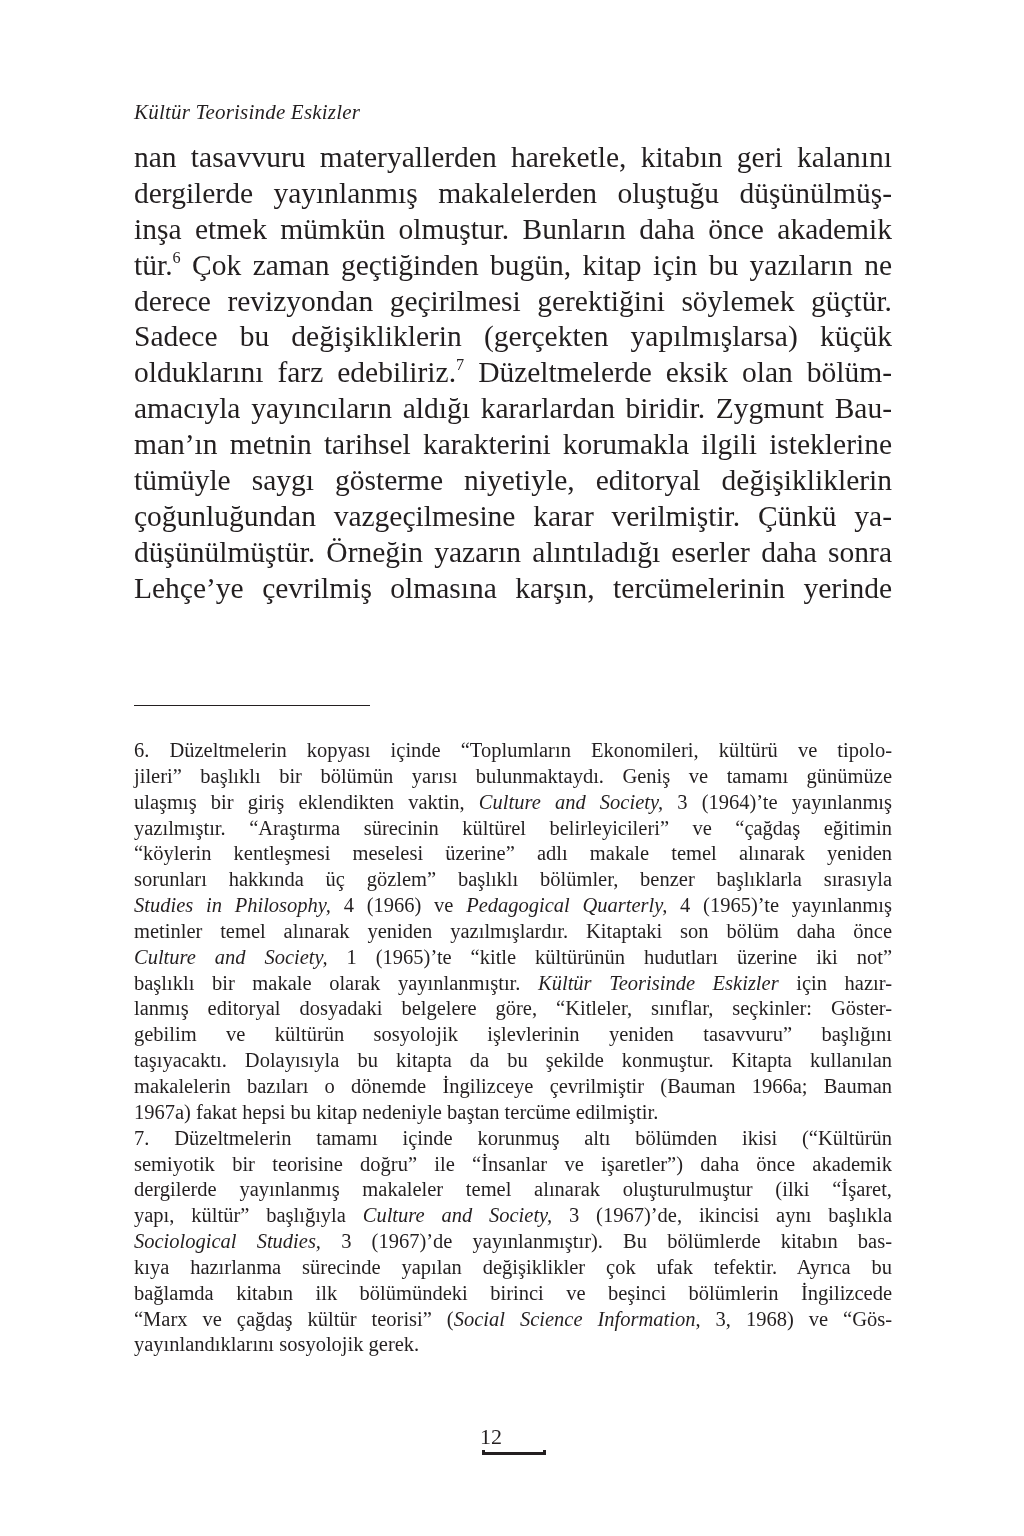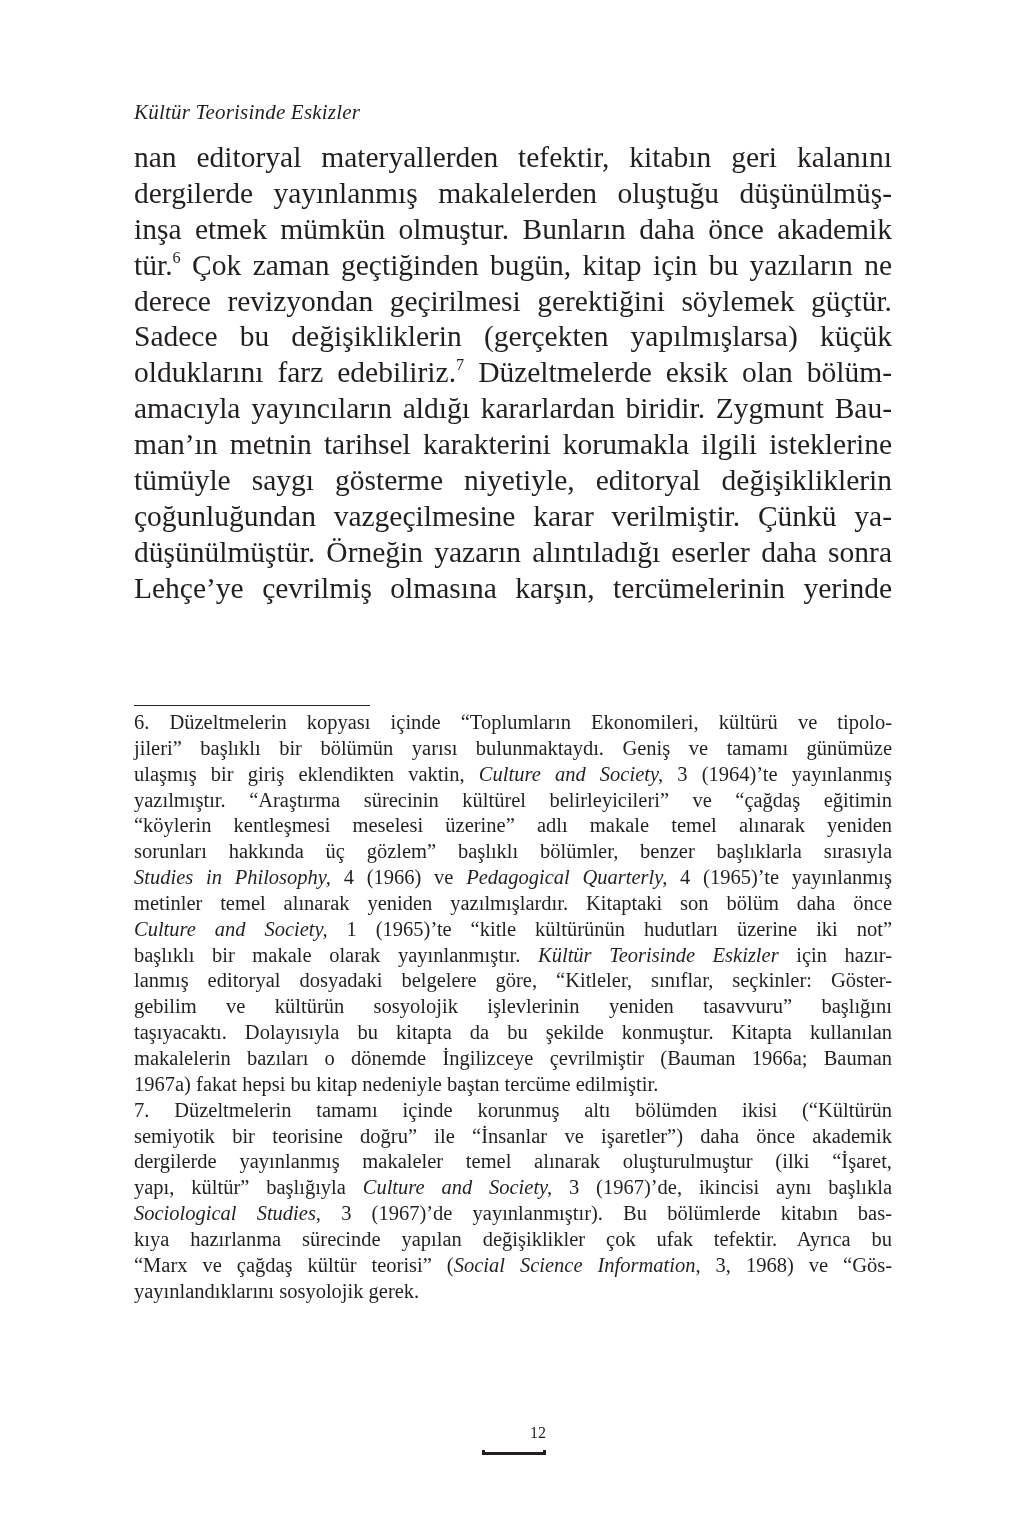--- a/index.html
+++ b/index.html
@@ -17,47 +17,47 @@
     .body-line {
       display: block; white-space: nowrap; text-align: justify; text-align-last: justify;
       height: 35.9px;
     }
     sup { font-size: 0.55em; line-height: 0; vertical-align: 0.75em; }
     .fn-rule {
       position: absolute; left: 134px; top: 705px; width: 236px; height: 0;
       border-top: 1.5px solid #231f20;
     }
     .footnotes {
-      position: absolute; left: 134px; top: 710px; width: 758px;
+      position: absolute; left: 134px; top: 738px; width: 758px;
       font-family: "Liberation Serif", serif;
       font-size: 20.5px; line-height: 25.85px;
     }
     .fn-line {
       display: block; white-space: nowrap; text-align: justify; text-align-last: justify;
       height: 25.85px;
     }
     .fn-line.end { text-align-last: left; }
     .fn-line i { font-style: italic; }
     .folio {
-      position: absolute; left: 480px; top: 1424px; width: 66px; text-align: right;
-      font-family: "Liberation Serif", serif; font-size: 16px;
+      position: absolute; left: 480px; top: 1424px; width: 66px; text-align: left;
+      font-family: "Liberation Serif", serif; font-size: 22px;
     }
     .folio-bracket {
       position: absolute; left: 482px; top: 1450px; width: 64px; height: 5px;
       border-bottom: 3px solid #231f20; border-left: 3px solid #231f20; border-right: 3px solid #231f20;
       box-sizing: border-box;
     }
   </style>
 </head>
 <body>
 
 <div class="running-head">Kültür Teorisinde Eskizler</div>
 
 <div class="body-text" id="body-text">
-    <span class="body-line">nan editoryal materyallerden tefektir, kitabın geri kalanını</span>
+    <span class="body-line">nan tasavvuru materyallerden hareketle, kitabın geri kalanını</span>
     <span class="body-line">dergilerde yayınlanmış makalelerden oluştuğu düşünülmüş-</span>
     <span class="body-line">inşa etmek mümkün olmuştur. Bunların daha önce akademik</span>
     <span class="body-line"><span>tür.</span><sup>6</sup><span> Çok zaman geçtiğinden bugün, kitap için bu yazıların ne</span></span>
     <span class="body-line">derece revizyondan geçirilmesi gerektiğini söylemek güçtür.</span>
     <span class="body-line">Sadece bu değişikliklerin (gerçekten yapılmışlarsa) küçük</span>
     <span class="body-line"><span>olduklarını farz edebiliriz.</span><sup>7</sup><span> Düzeltmelerde eksik olan bölüm-</span></span>
     <span class="body-line">amacıyla yayıncıların aldığı kararlardan biridir. Zygmunt Bau-</span>
     <span class="body-line">man’ın metnin tarihsel karakterini korumakla ilgili isteklerine</span>
     <span class="body-line">tümüyle saygı gösterme niyetiyle, editoryal değişikliklerin</span>
     <span class="body-line">çoğunluğundan vazgeçilmesine karar verilmiştir. Çünkü ya-</span>
@@ -85,19 +85,20 @@
       <span class="fn-line"><span>makalelerin bazıları o dönemde İngilizceye çevrilmiştir (Bauman 1966a; Bauman</span></span>
       <span class="fn-line end"><span>1967a) fakat hepsi bu kitap nedeniyle baştan tercüme edilmiştir.</span></span>
     </div>
     <div>
       <span class="fn-line"><span>7. Düzeltmelerin tamamı içinde korunmuş altı bölümden ikisi (“Kültürün</span></span>
       <span class="fn-line"><span>semiyotik bir teorisine doğru” ile “İnsanlar ve işaretler”) daha önce akademik</span></span>
       <span class="fn-line"><span>dergilerde yayınlanmış makaleler temel alınarak oluşturulmuştur (ilki “İşaret,</span></span>
       <span class="fn-line"><span>yapı, kültür” başlığıyla </span><i>Culture and Society,</i><span> 3 (1967)’de, ikincisi aynı başlıkla</span></span>
       <span class="fn-line"><i>Sociological Studies,</i><span> 3 (1967)’de yayınlanmıştır). Bu bölümlerde kitabın bas-</span></span>
       <span class="fn-line"><span>kıya hazırlanma sürecinde yapılan değişiklikler çok ufak tefektir. Ayrıca bu</span></span>
+      <span class="fn-line"><span>bağlamda kitabın ilk bölümündeki birinci ve beşinci bölümlerin İngilizcede</span></span>
       <span class="fn-line"><span>“Marx ve çağdaş kültür teorisi” (</span><i>Social Science Information</i><span>, 3, 1968) ve “Gös-</span></span>
       <span class="fn-line end"><span>yayınlandıklarını sosyolojik gerek.</span></span>
     </div>
   </div>
 
 <div class="folio">12</div>
 <div class="folio-bracket"></div>
 
 </body></html>

